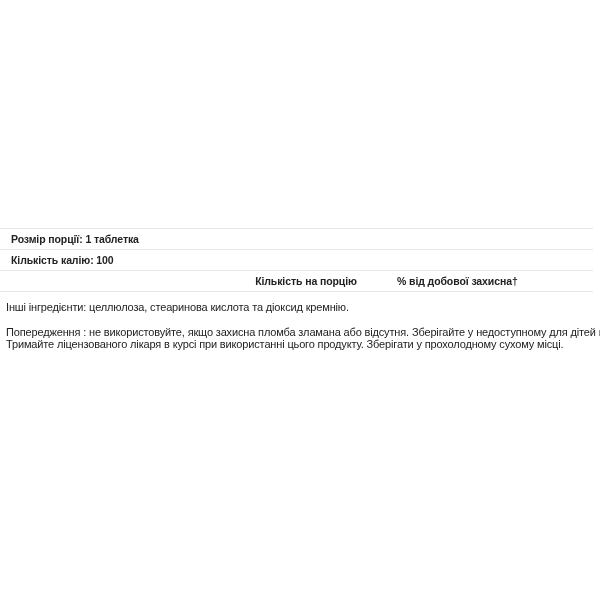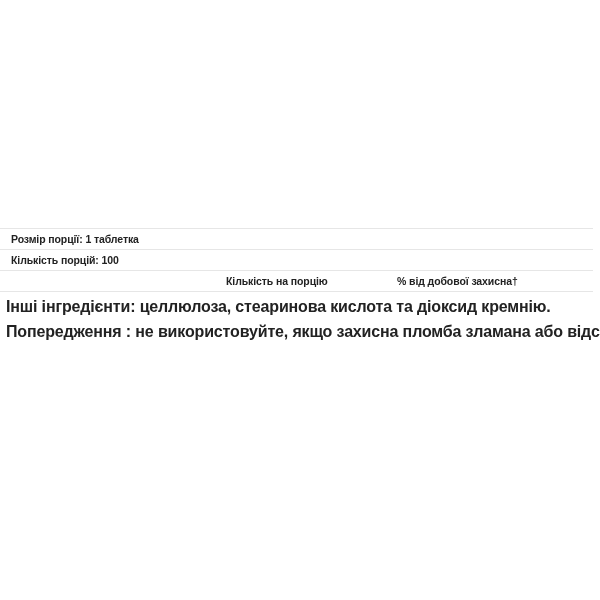--- a/index.html
+++ b/index.html
@@ -21,49 +21,50 @@
       border-top: 1px solid #e6e6e6;
       border-bottom: 1px solid #e6e6e6;
       font-size: 10.5px;
       font-weight: 600;
       padding: 0 0 0 11px;
       vertical-align: middle;
       white-space: nowrap;
       letter-spacing: -0.1px;
     }
     td.c1 { width: 215px; }
-    td.c2 { width: 171px; }
+    td.c2 { width: 171px; text-align: center; }
     td.c3 { }
     p.note {
-      font-size: 16px;
-      font-weight: 700;
+      font-size: 11px;
+      font-weight: 400;
       line-height: 12.5px;
       padding-left: 6px;
       letter-spacing: -0.15px;
       white-space: nowrap;
     }
     p.ingredients { margin-top: 9px; }
     p.warning { margin-top: 12px; }
   </style>
 </head>
 <body>
 
 <div class="wrap">
   <table class="facts">
     <tbody>
         <tr>
       <td colspan="3">Розмір порції: 1 таблетка</td>
     </tr>
     <tr>
-      <td colspan="3">Кількість порцій: 100</td>
+      <td colspan="3">Кількість калію: 100</td>
     </tr>
     <tr>
       <td class="c1"></td>
       <td class="c2">Кількість на порцію</td>
       <td class="c3">% від добової захисна†</td>
     </tr>
   </tbody>
     </table>
 
   <p class="note ingredients">Інші інгредієнти: целлюлоза, стеаринова кислота та діоксид кремнію.</p>
 
   <p class="note warning">Попередження : не використовуйте, якщо захисна пломба зламана або відсутня. Зберігайте у недоступному для дітей місці.</p>
+  <p class="note">Тримайте ліцензованого лікаря в курсі при використанні цього продукту. Зберігати у прохолодному сухому місці.</p>
 </div>
 
 </body></html>

